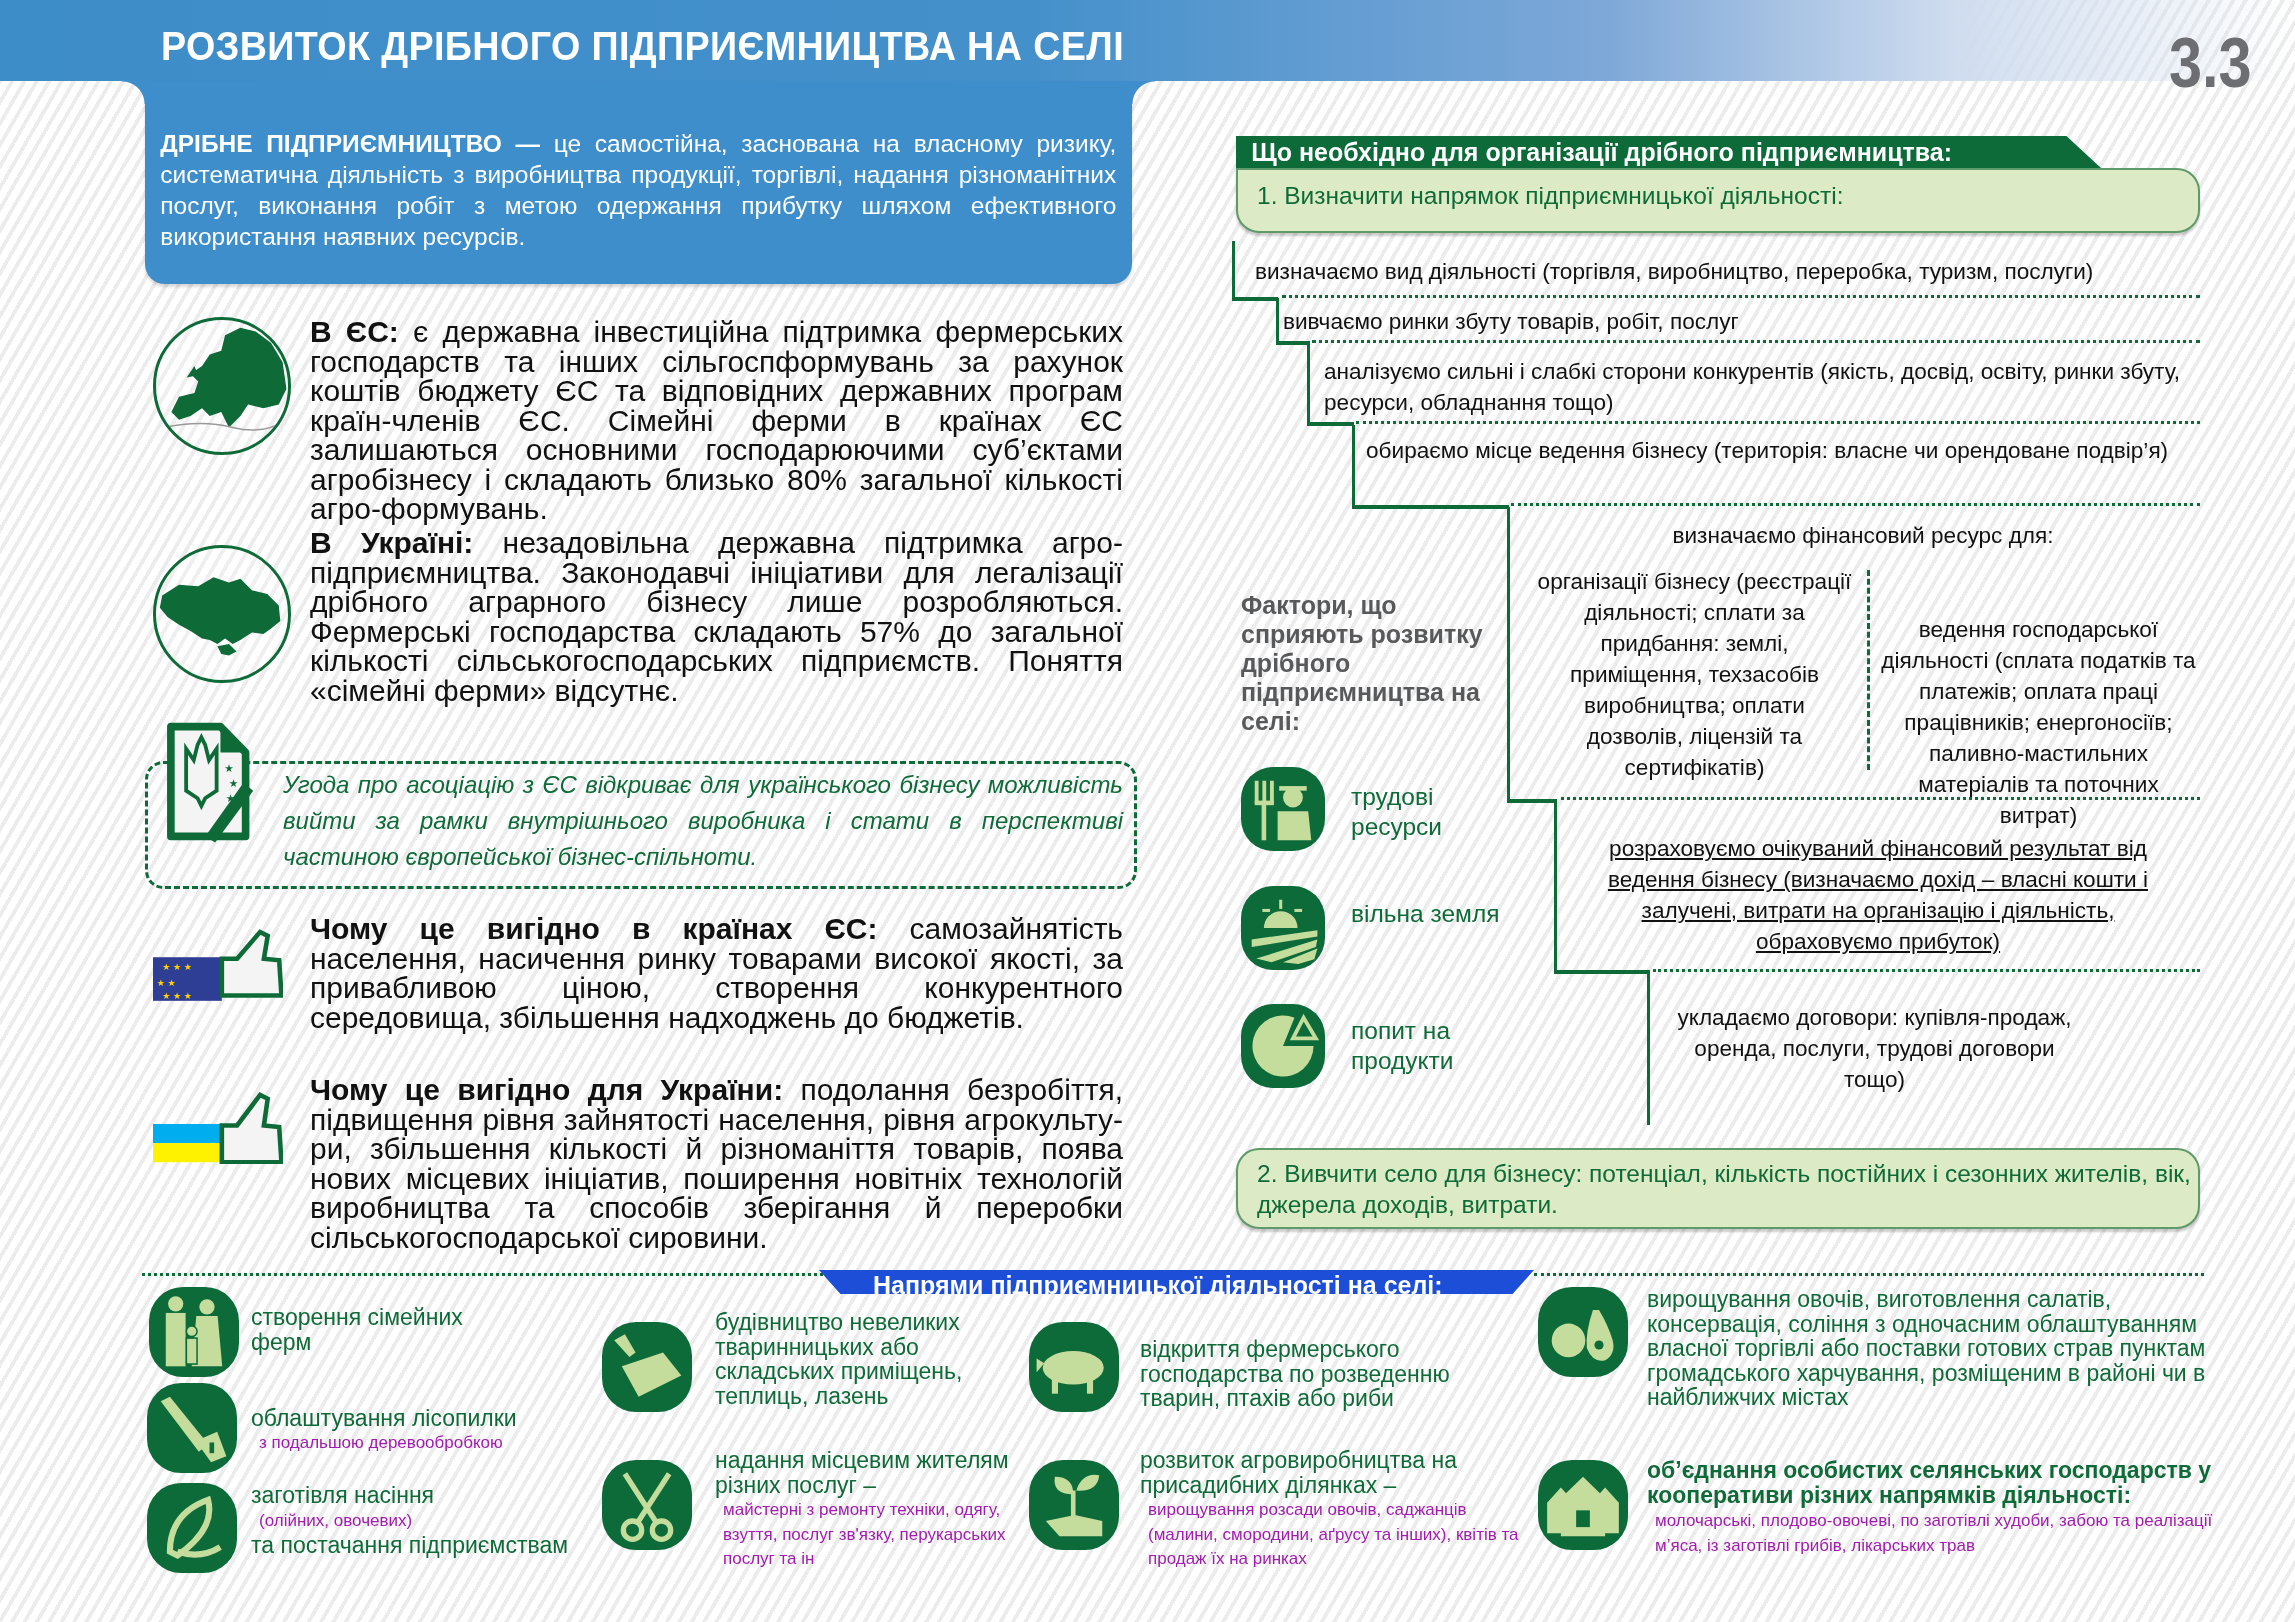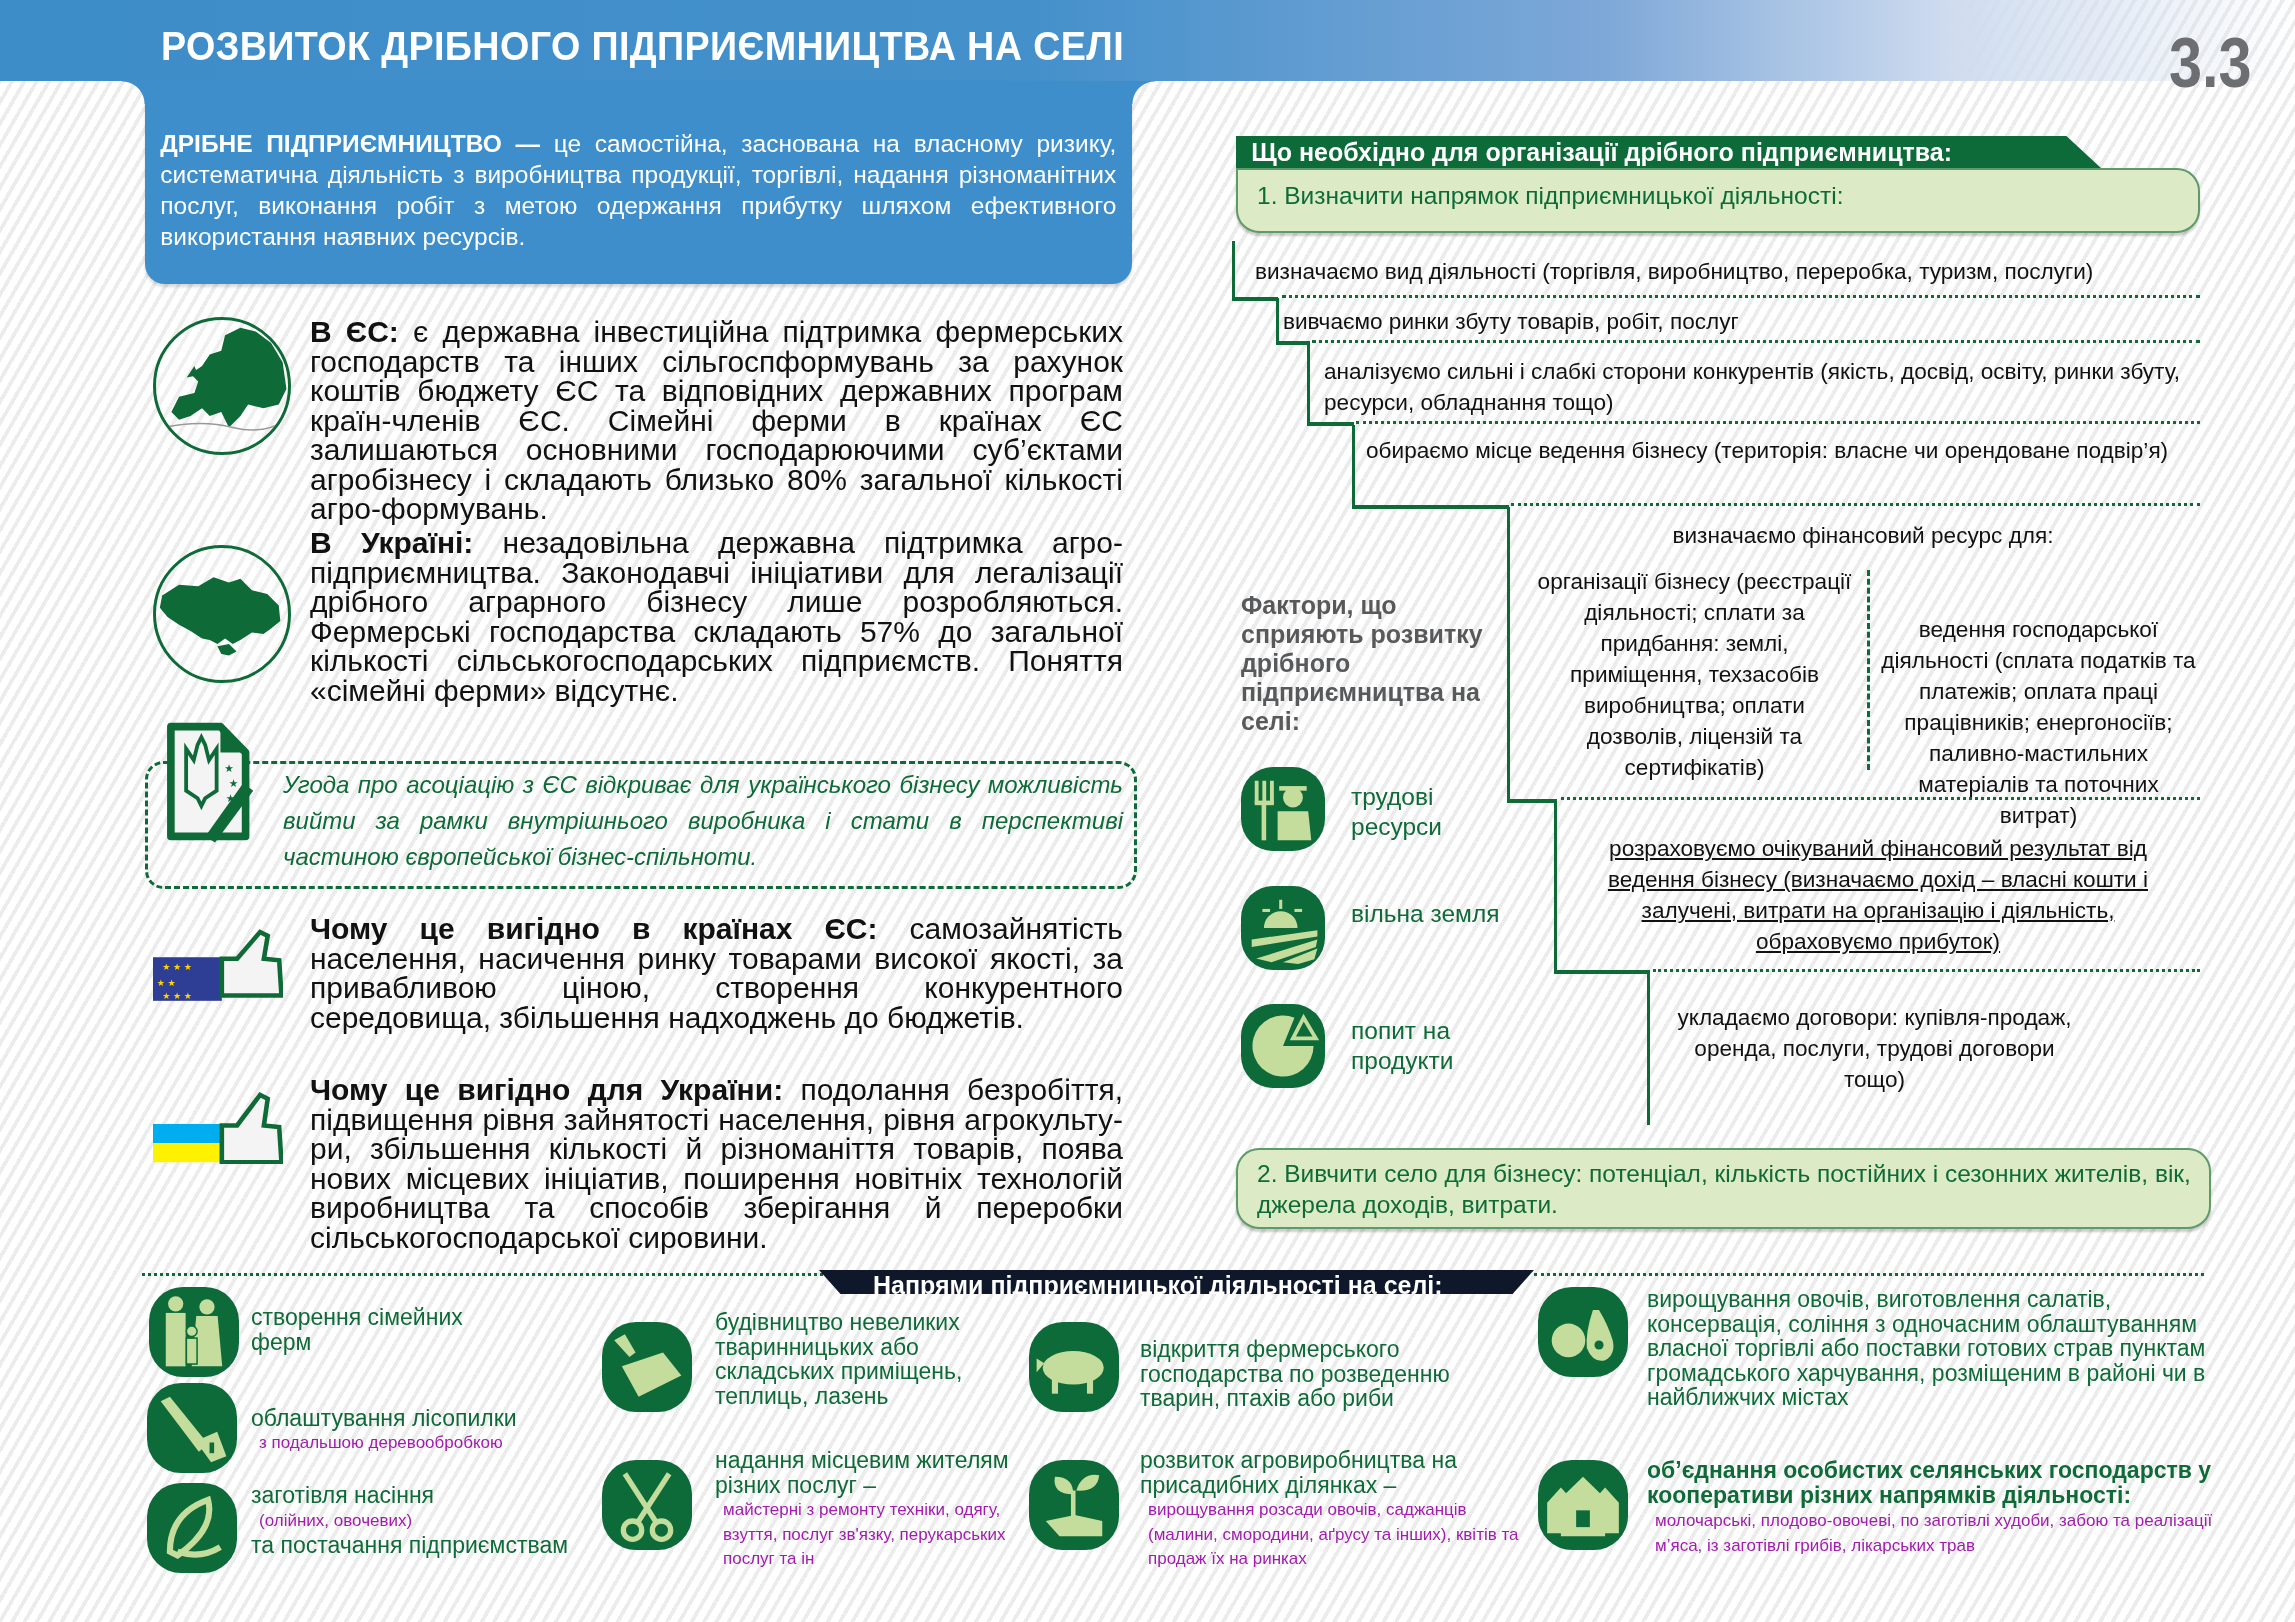--- a/index.html
+++ b/index.html
@@ -35,32 +35,32 @@
   .circle-icon { border:3.8px solid #0e6b38; border-radius:50%; background:rgba(255,255,255,0.2); overflow:hidden; }
   .agree-box { left:145px; top:761px; width:986px; height:122px; border:3.1px dashed #0e6b38; border-radius:18.4px; }
   .agree-text { left:283px; top:767px; width:840px; font-size:24px; line-height:36px; font-style:italic; color:#0e6b38; text-align:justify; }
   
   .org-hdr { left:1236px; top:136px; width:865px; height:32px; background:#0d6b3a;
     clip-path: polygon(0 0, 96% 0, 100% 100%, 0 100%); }
   .org-hdr span { position:absolute; left:15.3px; top:1.5px; color:#fff; font-weight:bold; font-size:25px; white-space:nowrap; }
   .step-box { background:#dcebc5; border:2.3px solid #5e9a6a; border-top:none; border-radius:0 0 23px 23px; box-shadow:0 2.3px 2.3px rgba(0,0,0,0.2); }
   .step1 { left:1236px; top:168px; width:960px; height:61px; border-radius:0 23px 23px 23px; border-top:2.3px solid #5e9a6a;}
   .step1 span { position:absolute; left:19px; top:12.2px; font-size:24.5px; color:#0e6b38; }
-  .step2 { left:1236px; top:1148px; width:960px; height:77px; border-radius:23px; border:2.3px solid #5e9a6a;padding-left:11px; }
+  .step2 { left:1236px; top:1148px; width:960px; height:77px; border-radius:23px; border:2.3px solid #5e9a6a; }
   .step2 span { position:absolute; left:19px; top:7.7px; width:934px; font-size:24.5px; line-height:31px; color:#0e6b38; }
   .vline { background:#0e6b38; width:3.1px; }
   .hline { background:#0e6b38; height:3.8px; }
   .dotline { height:0; border-top:3.8px dotted #0e6b38; }
   .st { font-size:22.6px; line-height:31px; color:#111; }
   .center { text-align:center; }
   .factors-title { left:1241px; top:591px; font-size:25px; font-weight:bold; color:#58595b; line-height:29px; }
   .f-icon { width:84px; height:84px; border-radius:32px; background:#0d6b3a; }
   .f-label { font-size:24.5px; line-height:30px; color:#0e6b38; }
   
-  .dir-banner { left:819px; top:1270px; width:715px; height:24px; background:#0f172a;
+  .dir-banner { left:819px; top:1270px; width:715px; height:24px; background:#1d4ed8;
     clip-path: polygon(0 0, 100% 0, 97% 100%, 3% 100%); }
   .dir-banner span { position:absolute; left:54px; top:0.8px; color:#fff; font-weight:bold; font-size:25px; white-space:nowrap; }
   .d-icon { width:90px; height:90px; border-radius:34px; background:#0d6b3a; }
   .d-main { font-size:23px; line-height:24.5px; color:#0e6b38; }
   .d-sub { font-size:17px; line-height:24.5px; color:#a21caf;margin-left:8px; }
   svg { display:block; }
 </style>
 </head>
 <body>
 

